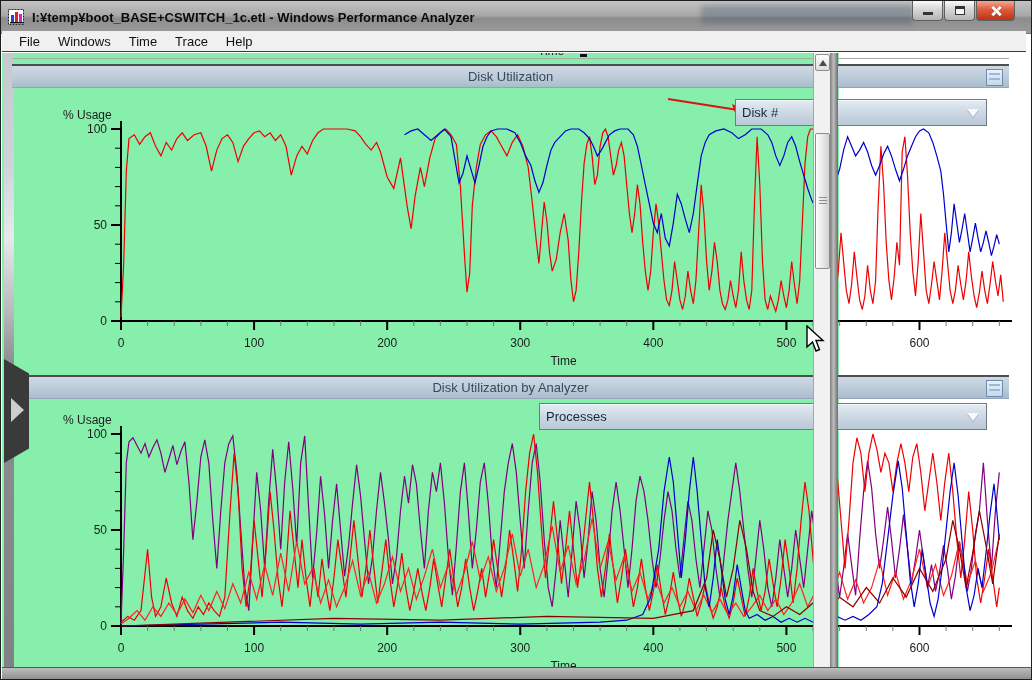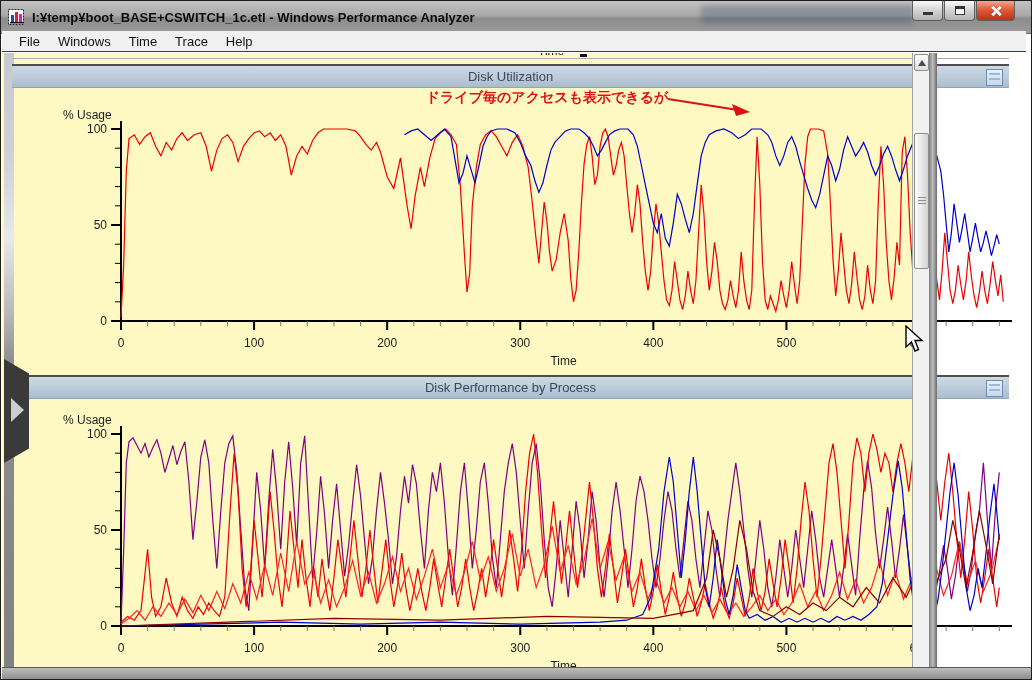--- a/index.html
+++ b/index.html
@@ -22,21 +22,21 @@
   .glyph-max{position:absolute;left:10px;top:5px;width:10px;height:9px;border:1px solid #333;border-top:3px solid #333;background:#f4f4f4;}
   .glyph-x{position:absolute;left:50%;top:50%;width:12px;height:12px;transform:translate(-50%,-50%);}
   .glyph-x::before,.glyph-x::after{content:"";position:absolute;left:5px;top:0;width:3px;height:12px;background:#fff;box-shadow:0 0 1px #7e2410;}
   .glyph-x::before{transform:rotate(45deg);}
   .glyph-x::after{transform:rotate(-45deg);}
   
   .menubar{position:absolute;left:1px;top:30px;width:1024px;height:21px;background:#f0f0f0;
     border-bottom:1px solid #0c4a6e;display:flex;align-items:center;padding-left:8px;}
   .menu-item{font-size:13px;color:#111;padding:2px 9px;}
   
-  .client{position:absolute;left:1px;top:52px;width:936px;height:616px;background:#fef9c3;}
+  .client{position:absolute;left:1px;top:52px;width:837px;height:616px;background:#86efac;}
   .left-strip{position:absolute;left:2px;top:0;width:10px;height:616px;
     background:linear-gradient(#c6cad0,#cfd3d8 18%,#e7e9ec 30%,#b7b9bc 42%,#8d8f92 50%,#7f8184 100%);}
   .hairline{position:absolute;left:10px;top:5px;width:997px;height:1px;background:#a9a9a9;}
   .remnant{position:absolute;left:536px;top:0;width:40px;height:5px;overflow:hidden;}
   .remnant span{display:block;margin-top:-9px;font-size:12px;color:#222;}
   .remnant-dash{position:absolute;left:578px;top:1px;width:7px;height:3px;background:#111;}
   
   .panel-header{position:absolute;left:10px;width:997px;height:24px;
     background:linear-gradient(#ced9e4,#bccbd9 55%,#aabccd);
     border-top:2px solid #4e4e4e;border-bottom:1px solid #93a5b6;
@@ -133,27 +133,30 @@
         <span>Time</span>
       </div>
     <div class="remnant-dash"></div>
 
     <div class="panel-header" style="top:11px;">
       <span class="panel-title">Disk Utilization</span>
       <span class="legend-icon"></span>
     </div>
 
     <div class="annotation" style="color:#dd1111;">
-      <div>ドライブ毎のアクセスも表示できるが</div>
     </div>
     <svg class="anno-arrow" viewBox="0 0 86 28">
       <line x1="2" y1="6" x2="72" y2="17" stroke="#dd1111" stroke-width="2"></line>
       <polygon points="84,19 66,11 70,23" fill="#dd1111"></polygon>
     </svg>
 
+    <div class="dropdown dd1">
+      <span class="dd-label">Disk #</span>
+      <span class="dd-arrow"></span>
+    </div>
 
     <svg id="chart1" class="chart-svg">
         <line x1="80" y1="20" x2="80" y2="221" stroke="#000" stroke-width="2"></line>
         <line x1="77" y1="220" x2="971" y2="220" stroke="#000" stroke-width="2"></line>
         <line x1="70" y1="220" x2="80" y2="220" stroke="#000" stroke-width="2"></line>
         <line x1="74" y1="200.8" x2="80" y2="200.8" stroke="#000" stroke-width="1"></line>
         <line x1="74" y1="181.6" x2="80" y2="181.6" stroke="#000" stroke-width="1"></line>
         <line x1="74" y1="162.4" x2="80" y2="162.4" stroke="#000" stroke-width="1"></line>
         <line x1="74" y1="143.2" x2="80" y2="143.2" stroke="#000" stroke-width="1"></line>
         <line x1="70" y1="124" x2="80" y2="124" stroke="#000" stroke-width="2"></line>
@@ -206,24 +209,28 @@
         <text x="612.3308270676691" y="246" text-anchor="middle" class="tick">400</text>
         <text x="745.4135338345865" y="246" text-anchor="middle" class="tick">500</text>
         <text x="878.4962406015038" y="246" text-anchor="middle" class="tick">600</text>
         <text x="22" y="18" class="axis-label">% Usage</text>
         <text x="522.5" y="264" text-anchor="middle" class="axis-label">Time</text>
         <polyline points="80.0,216.2 82.7,162.4 85.3,70.2 88.0,37.6 93.3,33.8 98.6,43.4 104.0,35.7 109.3,31.8 114.6,45.3 119.9,54.9 125.2,41.4 130.6,49.1 135.9,37.6 141.2,31.8 146.5,39.5 153.2,33.8 159.8,31.8 165.2,45.3 170.5,70.2 175.8,49.1 181.1,37.6 186.5,33.8 191.8,41.4 197.1,60.6 202.4,45.3 207.8,37.6 213.1,31.8 218.4,29.9 223.7,35.7 229.1,31.8 234.4,39.5 239.7,33.8 245.0,45.3 250.3,74.1 255.7,54.9 261.0,45.3 266.3,53.0 271.6,39.5 277.0,31.8 282.3,28.0 290.3,28.0 298.3,28.0 306.2,28.0 314.2,29.9 319.5,35.7 324.9,43.4 330.2,49.1 335.5,41.4 339.5,51.0 346.2,76.0 352.8,87.5 359.5,56.8 366.1,104.8 370.1,127.8 374.1,95.2 379.4,66.4 383.4,85.6 388.8,56.8 394.1,37.6 399.4,31.8 404.7,28.0 410.0,33.8 415.4,43.4 419.4,85.6 423.4,152.8 426.0,191.2 428.7,172.0 431.3,104.8 435.3,66.4 439.3,43.4 444.6,33.8 450.0,29.9 455.3,35.7 460.6,45.3 465.9,54.9 471.3,41.4 476.6,33.8 481.9,45.3 487.2,66.4 491.2,101.0 495.2,139.4 497.9,162.4 500.5,131.7 503.2,101.0 505.9,120.2 508.5,150.9 511.2,170.1 515.2,158.6 519.2,131.7 523.2,112.5 527.2,139.4 529.8,177.8 532.5,200.8 535.1,189.3 537.8,150.9 540.5,101.0 543.1,62.6 545.8,43.4 548.5,35.7 551.1,54.9 553.8,83.7 556.4,74.1 559.1,45.3 561.8,31.8 564.4,28.0 567.1,35.7 569.7,54.9 572.4,74.1 575.1,64.5 577.7,49.1 580.4,41.4 583.1,54.9 585.7,83.7 588.4,112.5 591.0,131.7 593.7,112.5 596.4,83.7 599.0,102.9 601.7,141.3 604.3,170.1 607.0,189.3 609.7,170.1 612.3,131.7 615.0,102.9 617.7,122.1 620.3,150.9 623.0,179.7 625.6,198.9 628.3,204.6 631.0,189.3 633.6,160.5 636.3,179.7 638.9,198.9 641.6,208.5 644.3,195.0 646.9,170.1 649.6,189.3 652.3,202.7 654.9,179.7 657.6,131.7 660.2,83.7 662.9,112.5 665.6,160.5 668.2,189.3 670.9,170.1 673.5,141.3 676.2,160.5 678.9,189.3 681.5,202.7 684.2,208.5 686.9,198.9 689.5,179.7 692.2,195.0 694.8,206.6 697.5,189.3 700.2,150.9 702.8,179.7 705.5,198.9 708.2,208.5 710.8,189.3 713.5,101.0 716.1,35.7 718.8,83.7 721.5,160.5 724.1,198.9 726.8,208.5 729.4,195.0 732.1,202.7 734.8,210.4 737.4,198.9 740.1,179.7 742.8,195.0 745.4,206.6 748.1,189.3 750.7,160.5 753.4,183.5 756.1,202.7 758.7,179.7 761.4,120.2 764.0,62.6 766.7,35.7 769.4,28.0 777.4,28.0 782.7,29.9 786.7,53.0 789.3,101.0 792.0,158.6 794.7,195.0 797.3,170.1 800.0,131.7 802.6,160.5 805.3,189.3 808.0,202.7 810.6,183.5 813.3,150.9 815.9,175.8 818.6,198.9 821.3,208.5 823.9,195.0 826.6,164.3 829.3,189.3 831.9,202.7 834.6,179.7 837.2,102.9 839.9,45.3 842.6,83.7 845.2,141.3 847.9,179.7 850.5,198.9 853.2,175.8 855.9,141.3 858.5,164.3 861.2,51.0 863.9,35.7 866.5,74.1 869.2,131.7 871.8,170.1 874.5,195.0 877.2,160.5 879.8,112.5 882.5,150.9 885.2,189.3 887.8,202.7 890.5,183.5 893.1,160.5 895.8,179.7 898.5,198.9 901.1,170.1 903.8,131.7 906.4,160.5 909.1,189.3 911.8,202.7 914.4,189.3 917.1,164.3 919.8,183.5 922.4,198.9 925.1,179.7 927.7,150.9 930.4,175.8 933.1,195.0 935.7,206.6 938.4,191.2 941.0,170.1 943.7,189.3 946.4,202.7 949.0,183.5 951.7,160.5 954.4,179.7 957.0,195.0 959.7,173.9 962.3,200.8" fill="none" stroke="#ee0000" stroke-width="1.2"></polyline>
         <polyline points="363.5,33.8 370.1,29.9 376.8,28.0 383.4,33.8 390.1,39.5 396.7,33.8 403.4,28.0 410.0,35.7 414.0,58.7 418.0,81.8 422.0,72.2 426.0,54.9 430.0,68.3 434.0,81.8 438.0,64.5 442.0,45.3 446.0,35.7 450.0,29.9 456.6,28.0 465.9,28.0 473.9,31.8 479.2,41.4 484.6,54.9 489.9,64.5 493.9,79.8 497.9,91.4 501.9,81.8 505.9,64.5 509.9,49.1 513.8,41.4 519.2,35.7 524.5,29.9 529.8,28.0 537.8,28.0 543.1,31.8 548.5,37.6 552.4,45.3 556.4,54.9 560.4,49.1 564.4,41.4 568.4,33.8 573.7,29.9 579.1,28.0 587.0,28.0 592.4,33.8 596.4,45.3 600.4,64.5 604.3,83.7 608.3,102.9 612.3,122.1 616.3,131.7 620.3,112.5 624.3,137.4 628.3,145.1 632.3,122.1 636.3,93.3 640.3,102.9 644.3,118.2 648.3,131.7 652.3,112.5 656.2,83.7 660.2,54.9 664.2,41.4 668.2,33.8 674.9,29.9 682.9,28.0 690.8,31.8 697.5,37.6 704.2,33.8 710.8,28.0 720.1,28.0 726.8,33.8 730.8,41.4 734.8,54.9 738.8,64.5 742.8,54.9 746.7,41.4 750.7,35.7 754.7,45.3 758.7,60.6 762.7,74.1 766.7,87.5 770.7,99.0 774.7,106.7 778.7,93.3 782.7,74.1 786.7,54.9 790.7,64.5 794.7,79.8 798.6,68.3 802.6,49.1 806.6,35.7 810.6,45.3 814.6,54.9 818.6,49.1 822.6,41.4 826.6,51.0 830.6,64.5 834.6,74.1 838.6,64.5 842.6,53.0 846.6,45.3 850.5,54.9 854.5,68.3 858.5,79.8 862.5,68.3 866.5,54.9 870.5,45.3 874.5,35.7 878.5,29.9 882.5,28.0 887.8,31.8 891.8,41.4 895.8,54.9 899.8,70.2 902.5,93.3 905.1,122.1 907.8,150.9 910.4,131.7 913.1,102.9 915.8,122.1 918.4,141.3 921.1,127.8 923.7,112.5 926.4,131.7 929.1,150.9 931.7,137.4 934.4,122.1 937.1,137.4 939.7,150.9 942.4,141.3 945.0,129.8 947.7,141.3 950.4,154.7 953.0,145.1 955.7,133.6 958.3,143.2" fill="none" stroke="#0000cc" stroke-width="1.2"></polyline>
       </svg>
 
     <div class="panel-header" style="top:322px;">
-      <span class="panel-title">Disk Performance by Process</span>
+      <span class="panel-title">Disk Utilization by Analyzer</span>
       <span class="legend-icon"></span>
     </div>
 
+    <div class="dropdown dd2">
+      <span class="dd-label">Processes</span>
+      <span class="dd-arrow"></span>
+    </div>
 
     <svg id="chart2" class="chart-svg">
         <line x1="80" y1="20" x2="80" y2="221" stroke="#000" stroke-width="2"></line>
         <line x1="77" y1="220" x2="971" y2="220" stroke="#000" stroke-width="2"></line>
         <line x1="70" y1="220" x2="80" y2="220" stroke="#000" stroke-width="2"></line>
         <line x1="74" y1="200.8" x2="80" y2="200.8" stroke="#000" stroke-width="1"></line>
         <line x1="74" y1="181.6" x2="80" y2="181.6" stroke="#000" stroke-width="1"></line>
         <line x1="74" y1="162.4" x2="80" y2="162.4" stroke="#000" stroke-width="1"></line>
         <line x1="74" y1="143.2" x2="80" y2="143.2" stroke="#000" stroke-width="1"></line>
         <line x1="70" y1="124" x2="80" y2="124" stroke="#000" stroke-width="2"></line>

